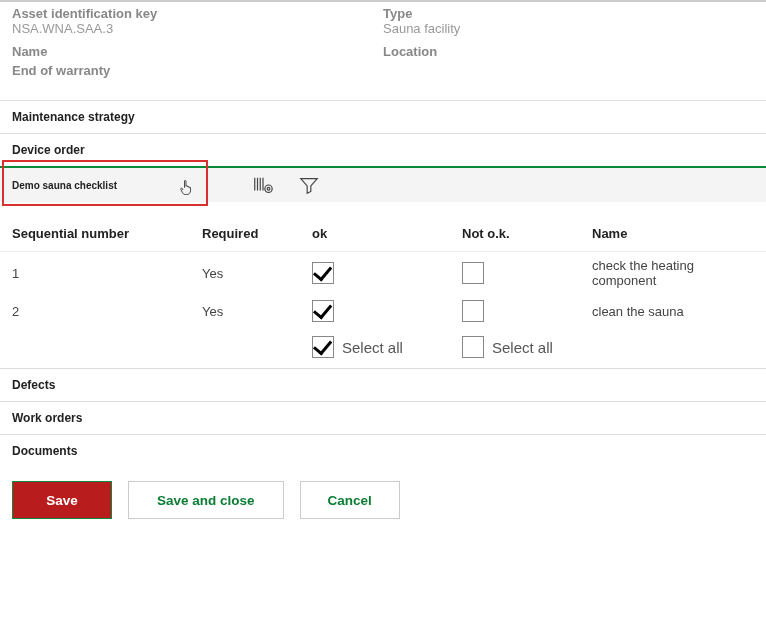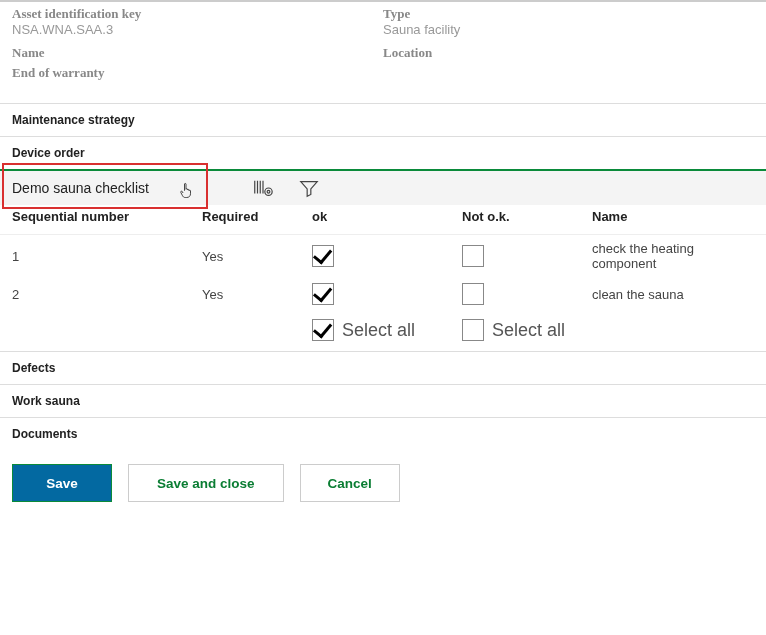--- a/index.html
+++ b/index.html
@@ -4,43 +4,43 @@
 <style>
   * { box-sizing: border-box; margin: 0; padding: 0; }
   body { font-family: "Segoe UI", Arial, sans-serif; font-size: 13px; color: #333; width: 766px; background: #fff; }
   .section-device { border-top: 2px solid #ccc; }
   .device-header { display: flex; align-items: center; padding: 6px 12px 6px 12px; }
   .device-title { color: #888; font-weight: 600; font-size: 15px; flex: 0 0 260px; }
   .icon-btn { width: 22px; height: 22px; display: inline-flex; align-items: center; justify-content: center; margin-right: 10px; cursor: pointer; }
   .icon-btn svg { stroke: #444; fill: none; stroke-width: 1.3; }
   .device-body { display: flex; padding: 0 12px 14px 12px; color: #999; }
   .device-col { flex: 0 0 50%; }
-  .fld-label { color: #888; font-weight: 600; font-size: 13px; margin-top: 4px; font-family: Liberation Serif, serif; }
+  .fld-label { color: #888; font-weight: 600; font-size: 13px; margin-top: 4px; }
   .fld-value { color: #999; font-size: 13px; margin-bottom: 8px; }
   .sec-header { font-weight: 700; font-size: 12px; color: #222; padding: 9px 12px; border-top: 1px solid #ddd; }
   .checklist-bar { display: flex; align-items: center; background: #f4f4f4; border-top: 2px solid #0a8a3a; padding: 6px 12px; position: relative; }
-  .checklist-title { font-weight: 400; font-size: 14px; color: #222; flex: 0 0 170px; }
+  .checklist-title { font-weight: 700; font-size: 10px; color: #222; flex: 0 0 170px; }
   .cursor-icon { position: absolute; left: 178px; top: 10px; }
   .highlight-box { position: absolute; left: 2px; top: -8px; width: 206px; height: 46px; border: 2px solid #d93030; pointer-events: none; }
   .toolbar-icons { display: flex; margin-left: 70px; gap: 14px; }
   .tbl { width: 100%; border-collapse: collapse; margin-top: 4px; }
-  .tbl th { text-align: left; font-weight: 600; font-size: 13px; color: #222; padding: 0 10px 10px 12px; border-bottom: 1px solid #eee; }
+  .tbl th { text-align: left; font-weight: 600; font-size: 13px; color: #222; padding: 20px 10px 10px 12px; border-bottom: 1px solid #eee; }
   .tbl td { padding: 6px 10px 6px 12px; font-size: 13px; color: #444; vertical-align: middle; }
   .tbl th:nth-child(1), .tbl td:nth-child(1){ width: 190px; }
   .tbl th:nth-child(2), .tbl td:nth-child(2){ width: 110px; }
   .tbl th:nth-child(3), .tbl td:nth-child(3){ width: 150px; }
   .tbl th:nth-child(4), .tbl td:nth-child(4){ width: 130px; }
   .chk { width: 22px; height: 22px; border: 1px solid #888; background: #fff; display: inline-flex; align-items: center; justify-content: center; cursor: pointer; vertical-align: middle; }
   .chk.checked::after { content: ""; width: 14px; height: 8px; border-left: 3px solid #000; border-bottom: 3px solid #000; transform: rotate(-50deg) translate(1px,-2px); }
   .select-all-row td { padding-top: 8px; padding-bottom: 10px; }
-  .select-all-label { margin-left: 8px; font-size: 18px; color: #555; vertical-align: middle; }
+  .select-all-label { margin-left: 8px; font-size: 15px; color: #555; vertical-align: middle; }
   .sec-divider { border-top: 1px solid #ddd; }
   .btn-row { display: flex; gap: 16px; padding: 14px 12px 20px 12px; }
   .btn { min-width: 100px; height: 38px; display: inline-flex; align-items: center; justify-content: center; font-size: 13.5px; font-weight: 600; cursor: pointer; border: 1px solid #ccc; background: #fff; color: #0a7d33; }
-  .btn.primary { background: #0369a1; color: #fff; border-color: #0a8a3a; }
+  .btn.primary { background: #b91c1c; color: #fff; border-color: #0a8a3a; }
   .btn.secondary { color: #0a7d33; }
   .btn.secondary.wide { padding: 0 28px; }
 </style>
 </head>
 <body>
 
 <div class="section-device">
   <div class="device-body">
     <div class="device-col">
       <div class="fld-label">Asset identification key</div>
@@ -115,20 +115,20 @@
         <td></td>
         <td></td>
         <td><span class="chk checked"></span><span class="select-all-label">Select all</span></td>
         <td><span class="chk "></span><span class="select-all-label">Select all</span></td>
         <td></td>
       </tr>
     </tbody>
 </table>
 
 <div class="sec-header sec-divider">Defects</div>
-<div class="sec-header">Work sauna</div>
+<div class="sec-header">Work orders</div>
 <div class="sec-header">Documents</div>
 
 <div class="btn-row">
   <div class="btn primary">Save</div>
   <div class="btn secondary wide">Save and close</div>
   <div class="btn secondary">Cancel</div>
 </div>
 
 </body></html>

